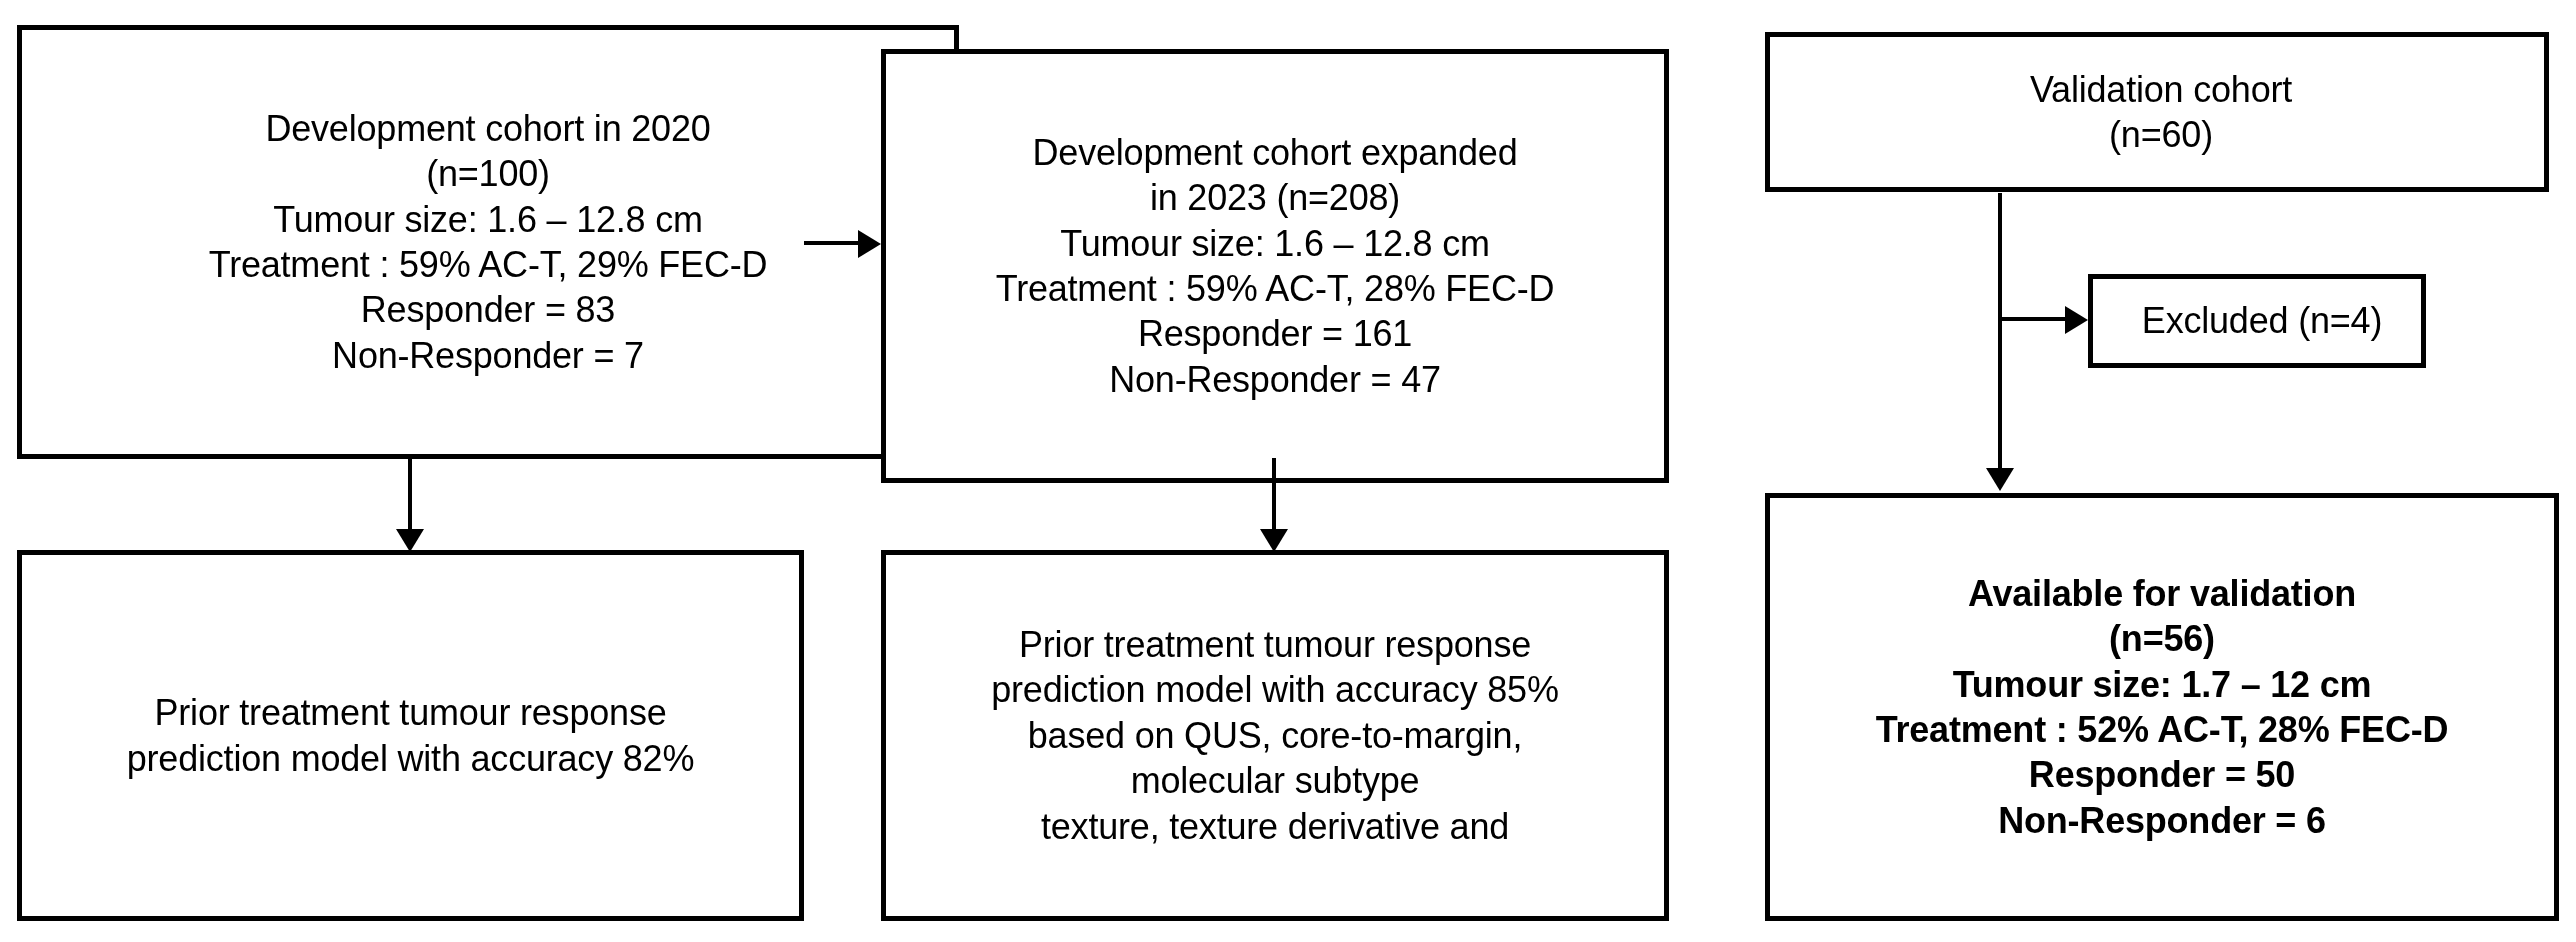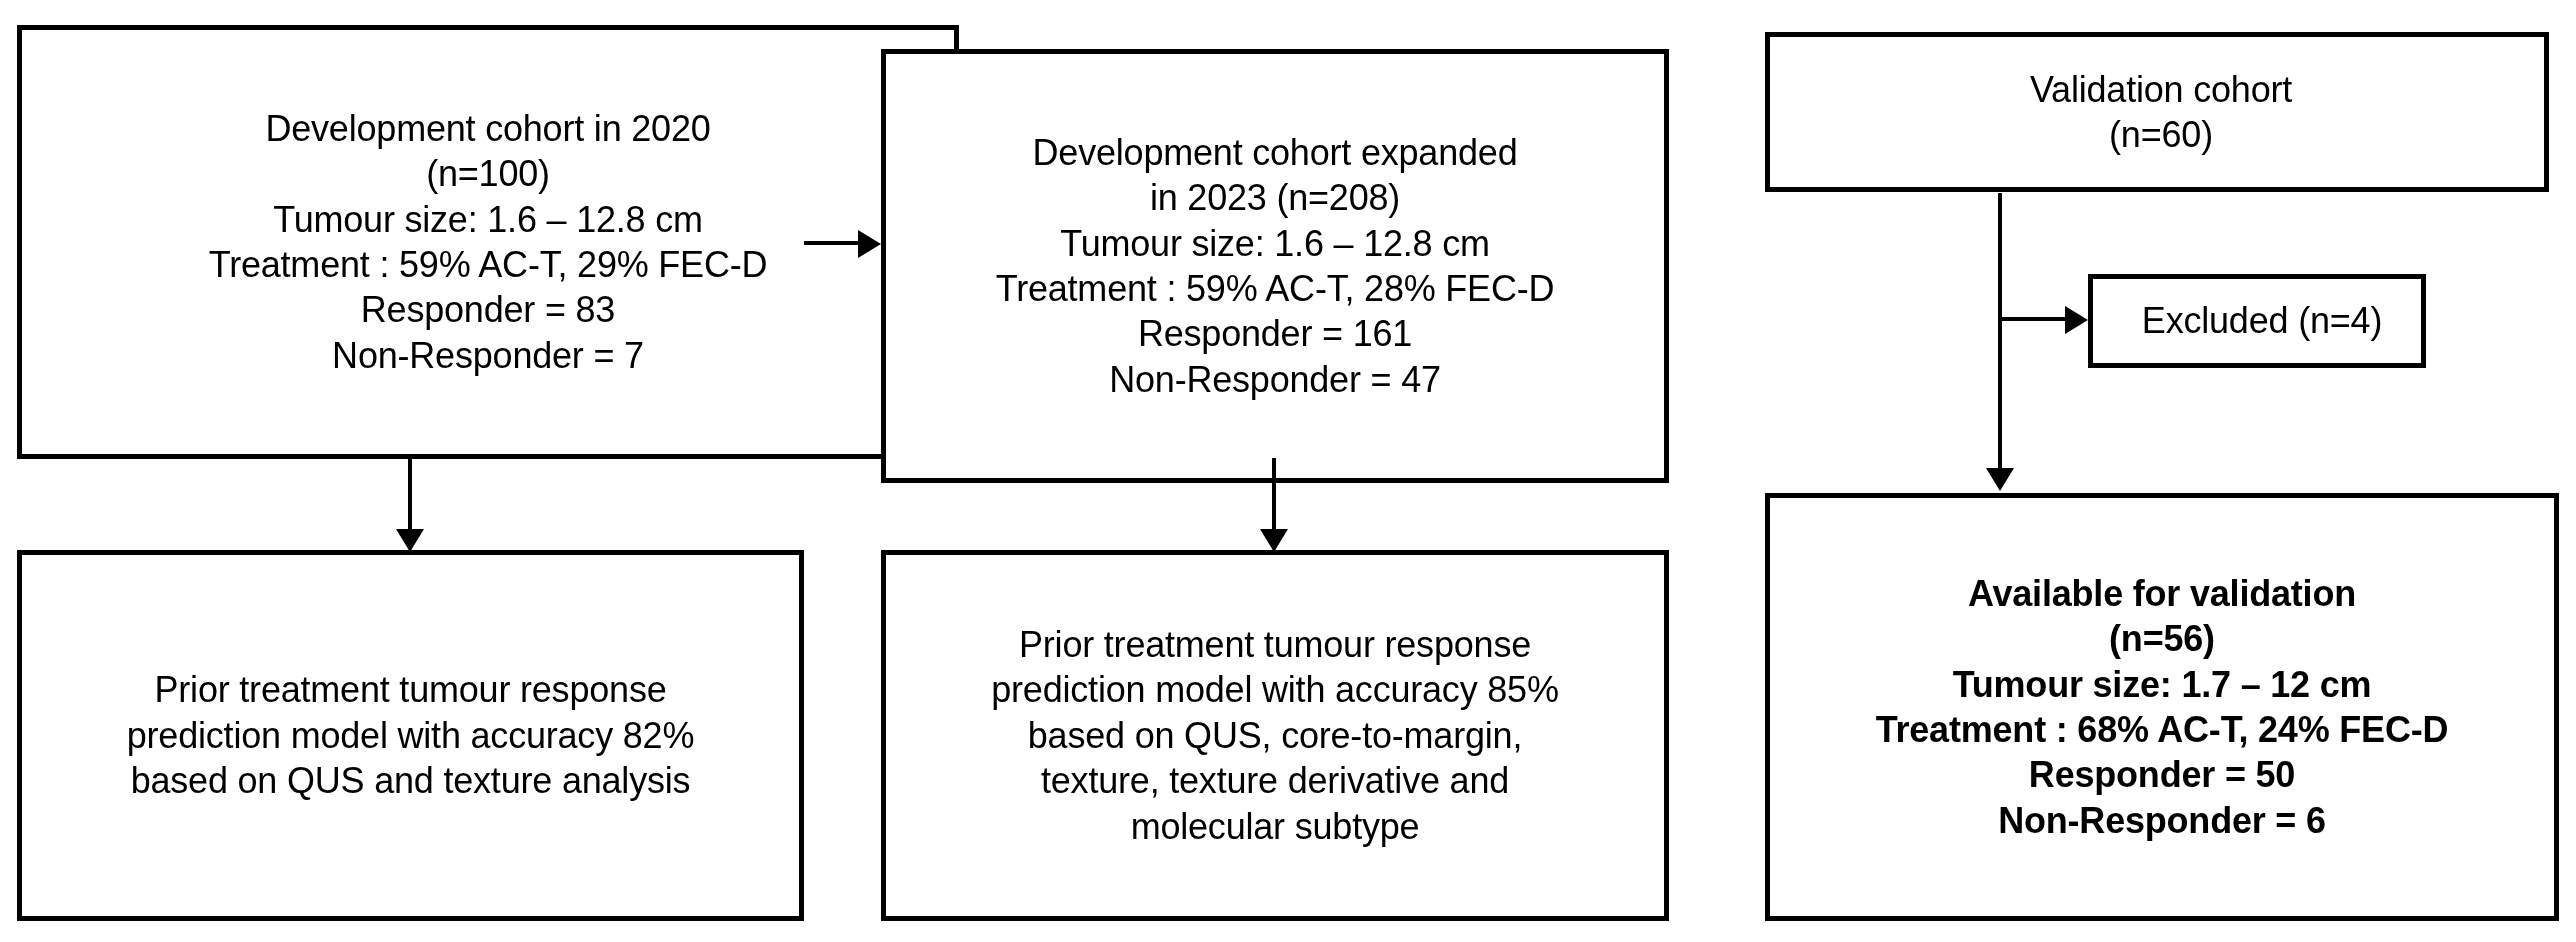--- a/index.html
+++ b/index.html
@@ -144,36 +144,35 @@
     <span class="line">(n=60)</span>
   </div>
 
   <div class="box" id="box-excluded">
     <span class="line">Excluded (n=4)</span>
   </div>
 
   <div class="box" id="box-model-82">
     <span class="line">Prior treatment tumour response</span>
     <span class="line">prediction model with accuracy 82%</span>
-    <span class="line">based on QUS and texture analysis</span>
   </div>
 
   <div class="box" id="box-model-85">
     <span class="line">Prior treatment tumour response</span>
     <span class="line">prediction model with accuracy 85%</span>
     <span class="line">based on QUS, core-to-margin,</span>
+    <span class="line">molecular subtype</span>
     <span class="line">texture, texture derivative and</span>
-    <span class="line">molecular subtype</span>
   </div>
 
   <div class="box" id="box-available">
     <span class="line">Available for validation</span>
     <span class="line">(n=56)</span>
     <span class="line">Tumour size: 1.7 – 12 cm</span>
-    <span class="line">Treatment : 68% AC-T, 24% FEC-D</span>
+    <span class="line">Treatment : 52% AC-T, 28% FEC-D</span>
     <span class="line">Responder = 50</span>
     <span class="line">Non-Responder = 6</span>
   </div>
 
   <div class="conn-h" id="conn-dev2020-dev2023-line"></div>
   <div class="arrow-right" id="conn-dev2020-dev2023-head"></div>
 
   <div class="conn-v" id="conn-dev2020-model82-line"></div>
   <div class="arrow-down" id="conn-dev2020-model82-head"></div>
 

